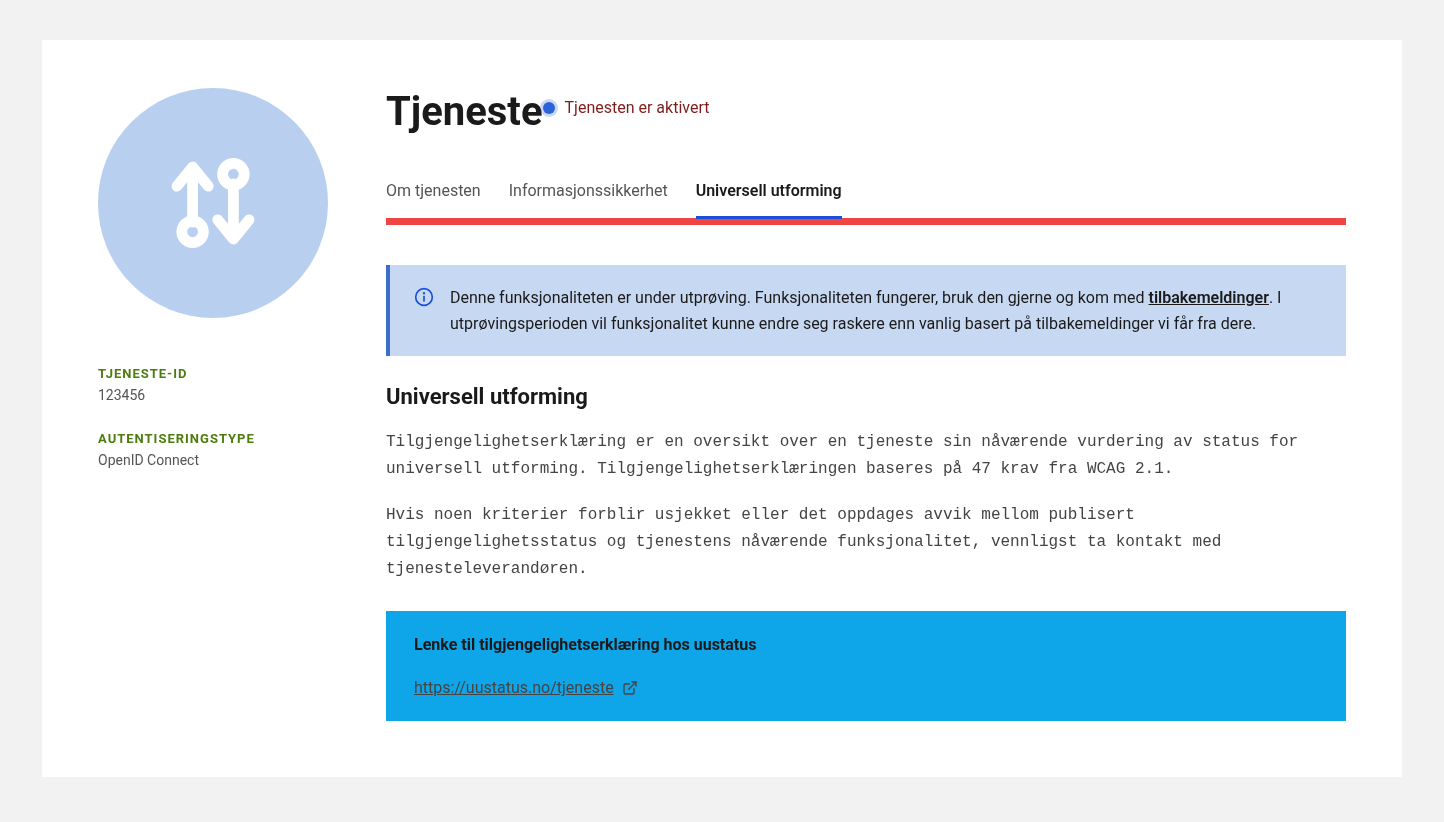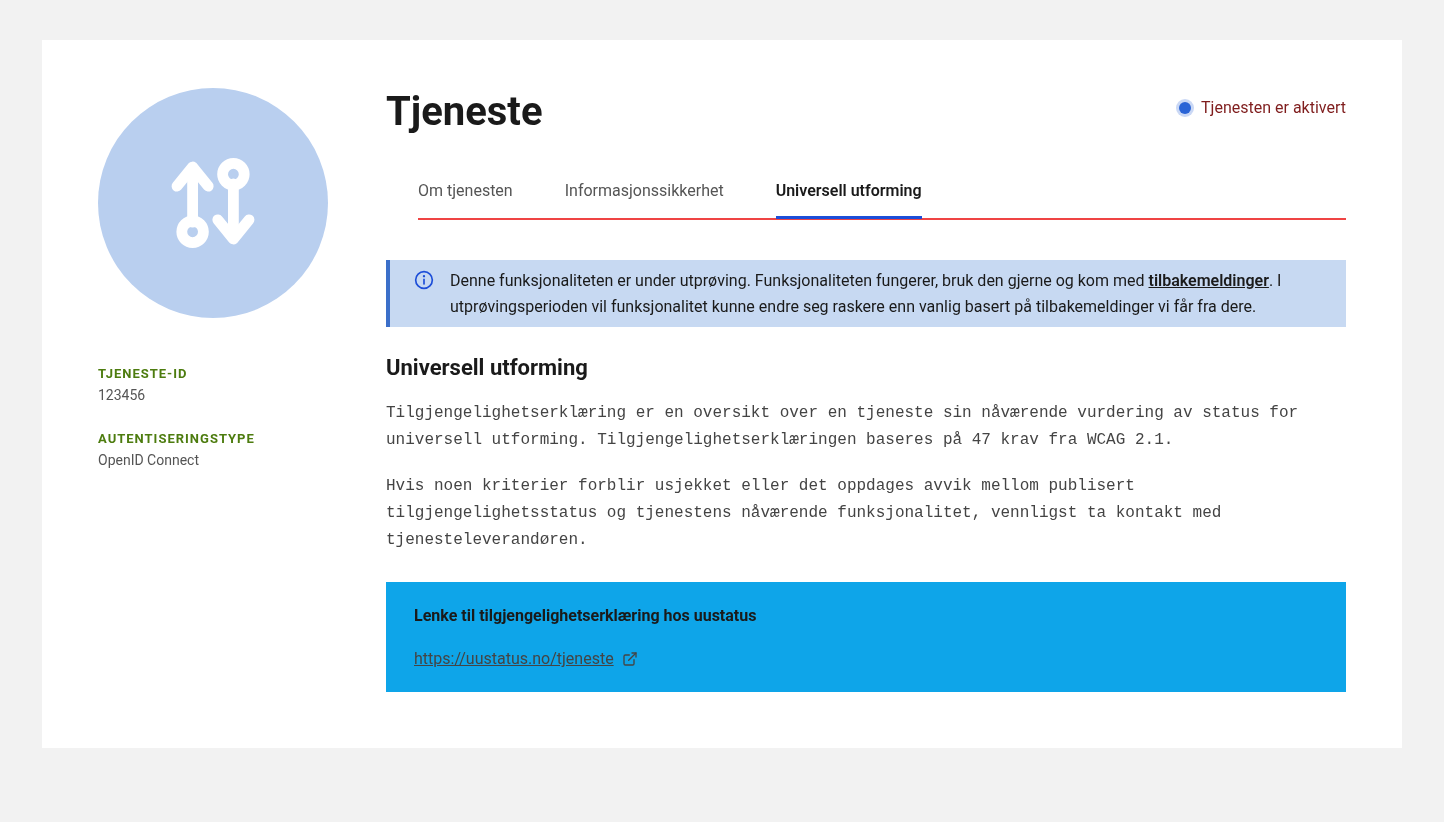--- a/index.html
+++ b/index.html
@@ -40,21 +40,20 @@
     }
     .sidebar-meta-value {
       font-size: 14px;
       color: #555;
       margin-top: 6px;
       margin-bottom: 28px;
     }
     .main { flex: 1; }
     .header-row {
       display: flex;
-      justify-content: space-between;
       align-items: flex-start;
     }
     .page-title {
       font-size: 40px;
       font-weight: 700;
       color: #1a1a1a;
       margin-bottom: 36px;
     }
     .status-badge {
       display: flex;
@@ -80,42 +79,41 @@
       text-transform: uppercase;
       margin-bottom: 8px;
     }
     .delivered-value {
       font-size: 14px;
       color: #555;
       margin-bottom: 40px;
     }
     .tabs {
       display: flex;
-      border-bottom: 2px solid #ef4444;
-      gap: 52px;
+      border-bottom: 7px solid #ef4444;
+      gap: 28px;
       margin-bottom: 40px;
-      margin-left: 32px;
     }
     .tab {
       padding: 10px 0 16px 0;
       font-size: 16px;
       color: #555;
       cursor: pointer;
       border-bottom: 3px solid transparent;
       margin-bottom: -1px;
     }
     .tab.active {
       color: #1a1a1a;
       font-weight: 600;
       border-bottom-color: #1d4ed8;
     }
     .info-banner {
       background: #c7d9f2;
       border-left: 4px solid #3b6fc9;
-      padding: 8px 24px;
+      padding: 20px 24px;
       display: flex;
       gap: 16px;
       align-items: flex-start;
       font-size: 16px;
       line-height: 1.6;
       color: #1a1a1a;
       margin-bottom: 28px;
     }
     .info-banner .info-icon {
       flex: 0 0 auto;

